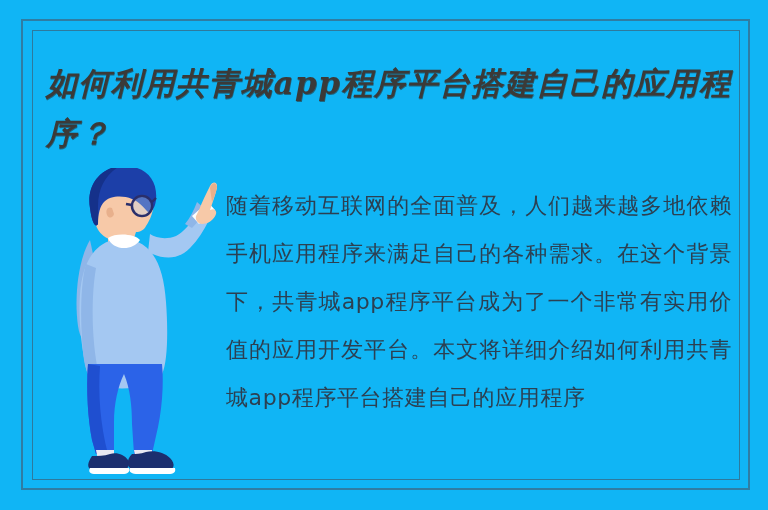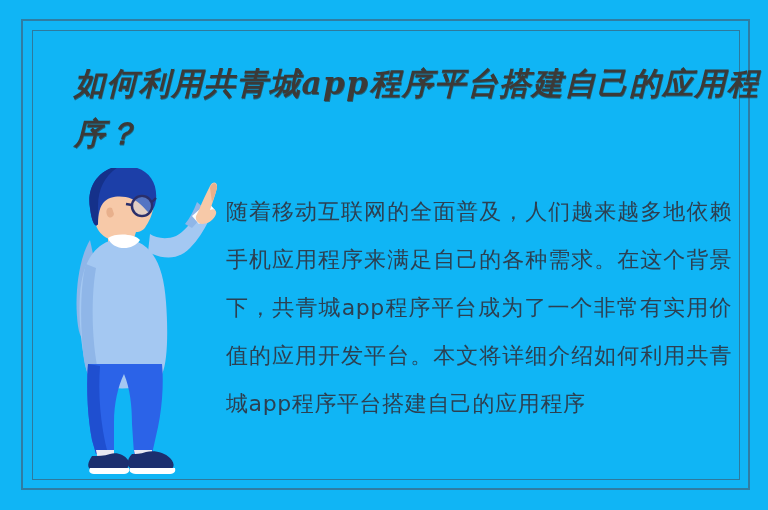--- a/index.html
+++ b/index.html
@@ -48,27 +48,26 @@
     width: 690px;
     color: #3b3a38;
     font-family: "DejaVu Serif", serif;
     font-size: 31px;
     font-weight: bold;
     font-style: italic;
     line-height: 50px;
     letter-spacing: 1.5px;
     text-shadow: 0.6px 0.6px 0 rgba(40,38,36,0.55);
     white-space: pre-wrap;
-    margin-left: 28px;
   }
   
   .body-copy {
     position: absolute;
     left: 226px;
-    top: 188px;
+    top: 182px;
     width: 506px;
     color: #2c4052;
     font-family: "DejaVu Sans", sans-serif;
     font-size: 22px;
     line-height: 48px;
     letter-spacing: 0.6px;
     text-align: justify;
     text-align-last: left;
     white-space: normal;
   }

